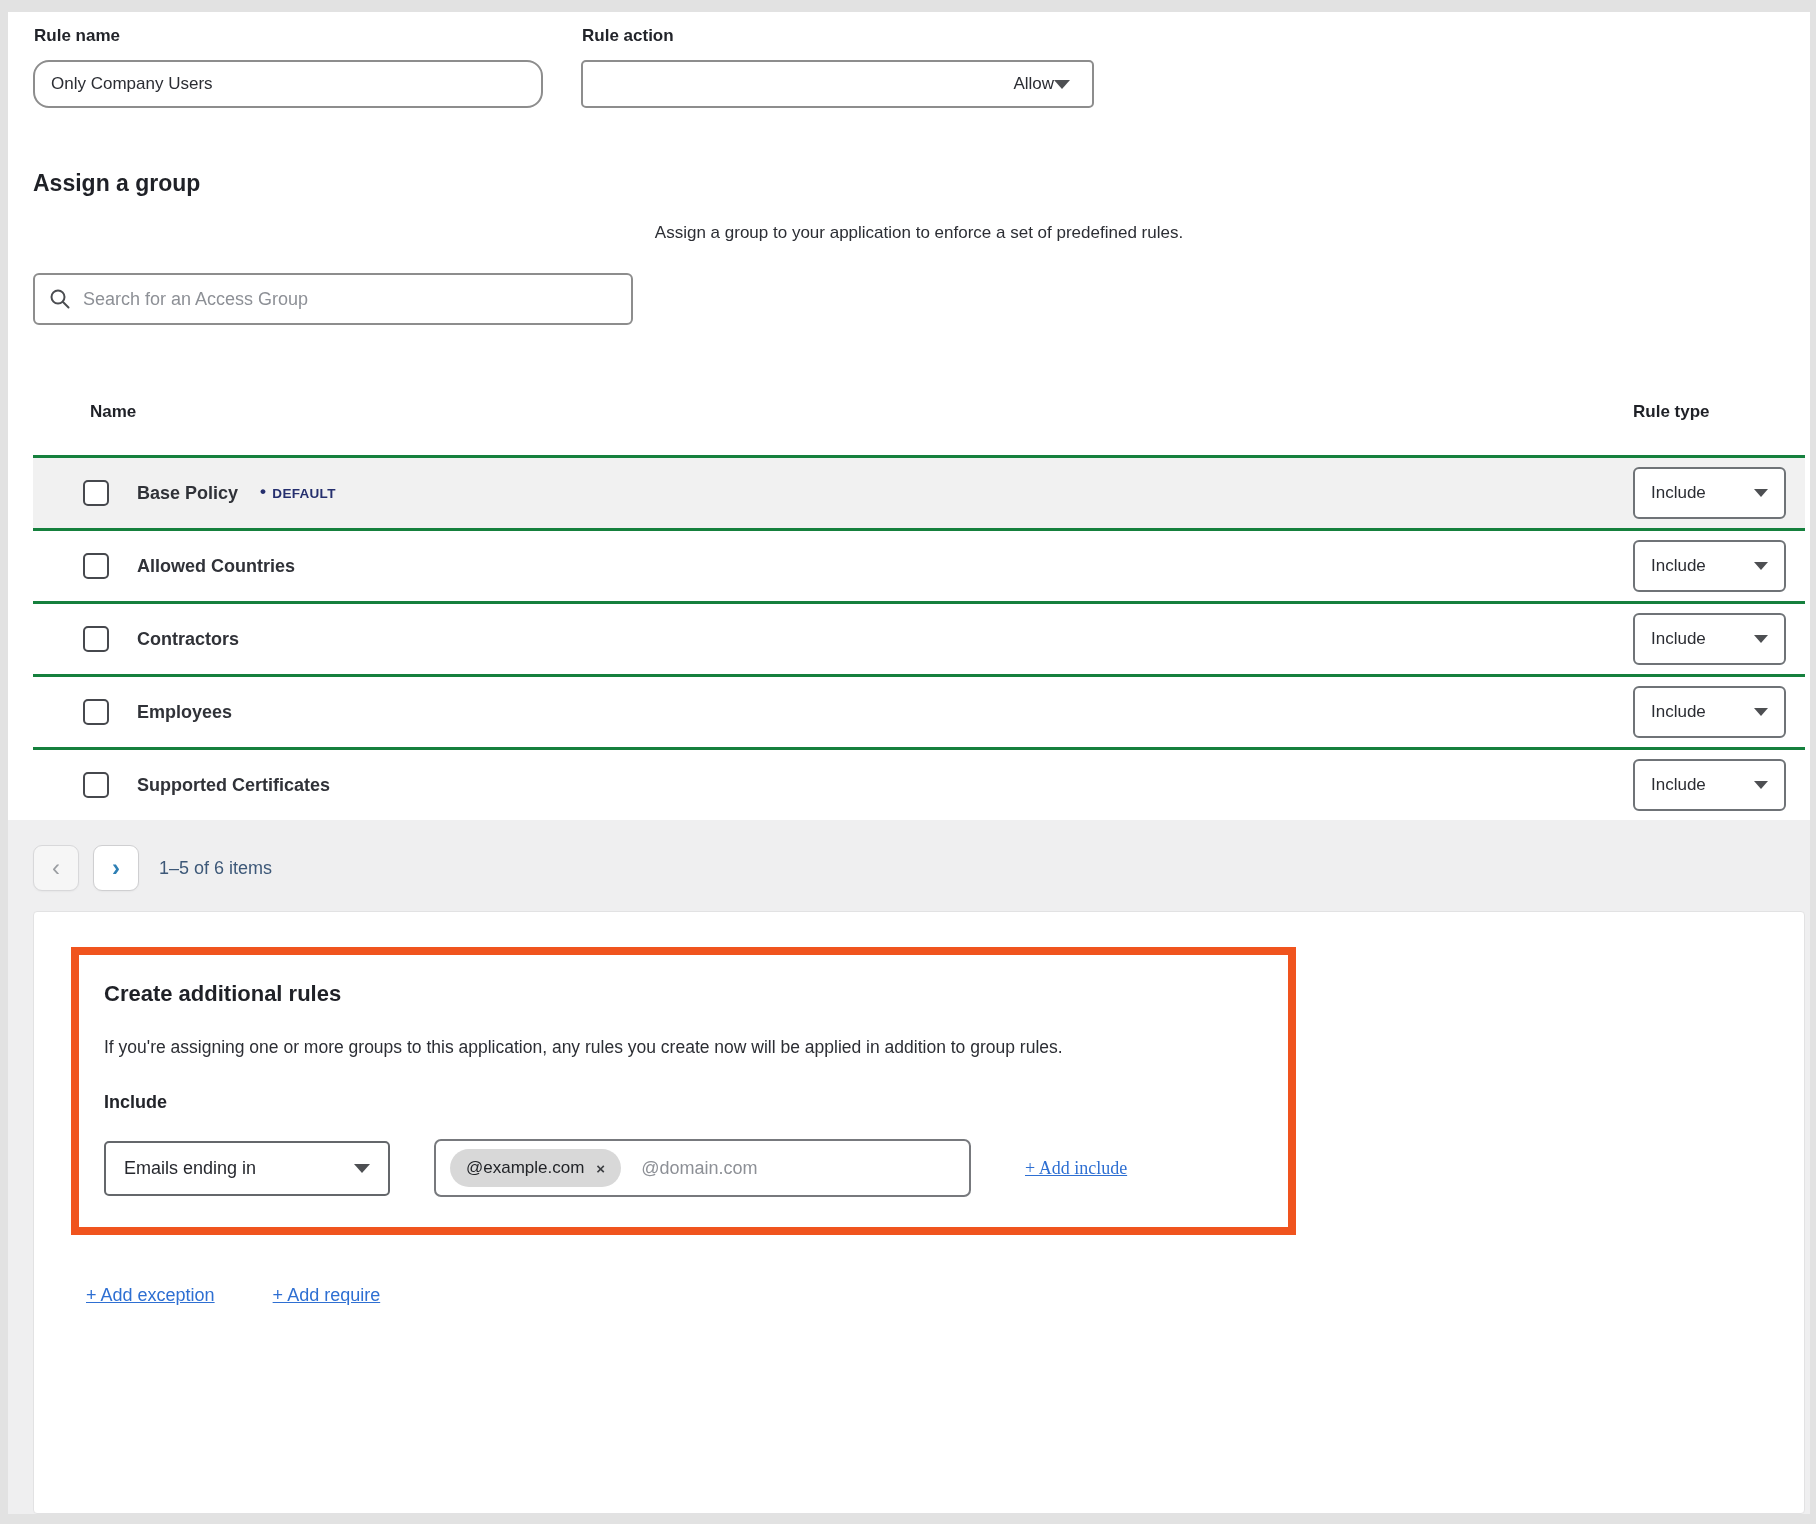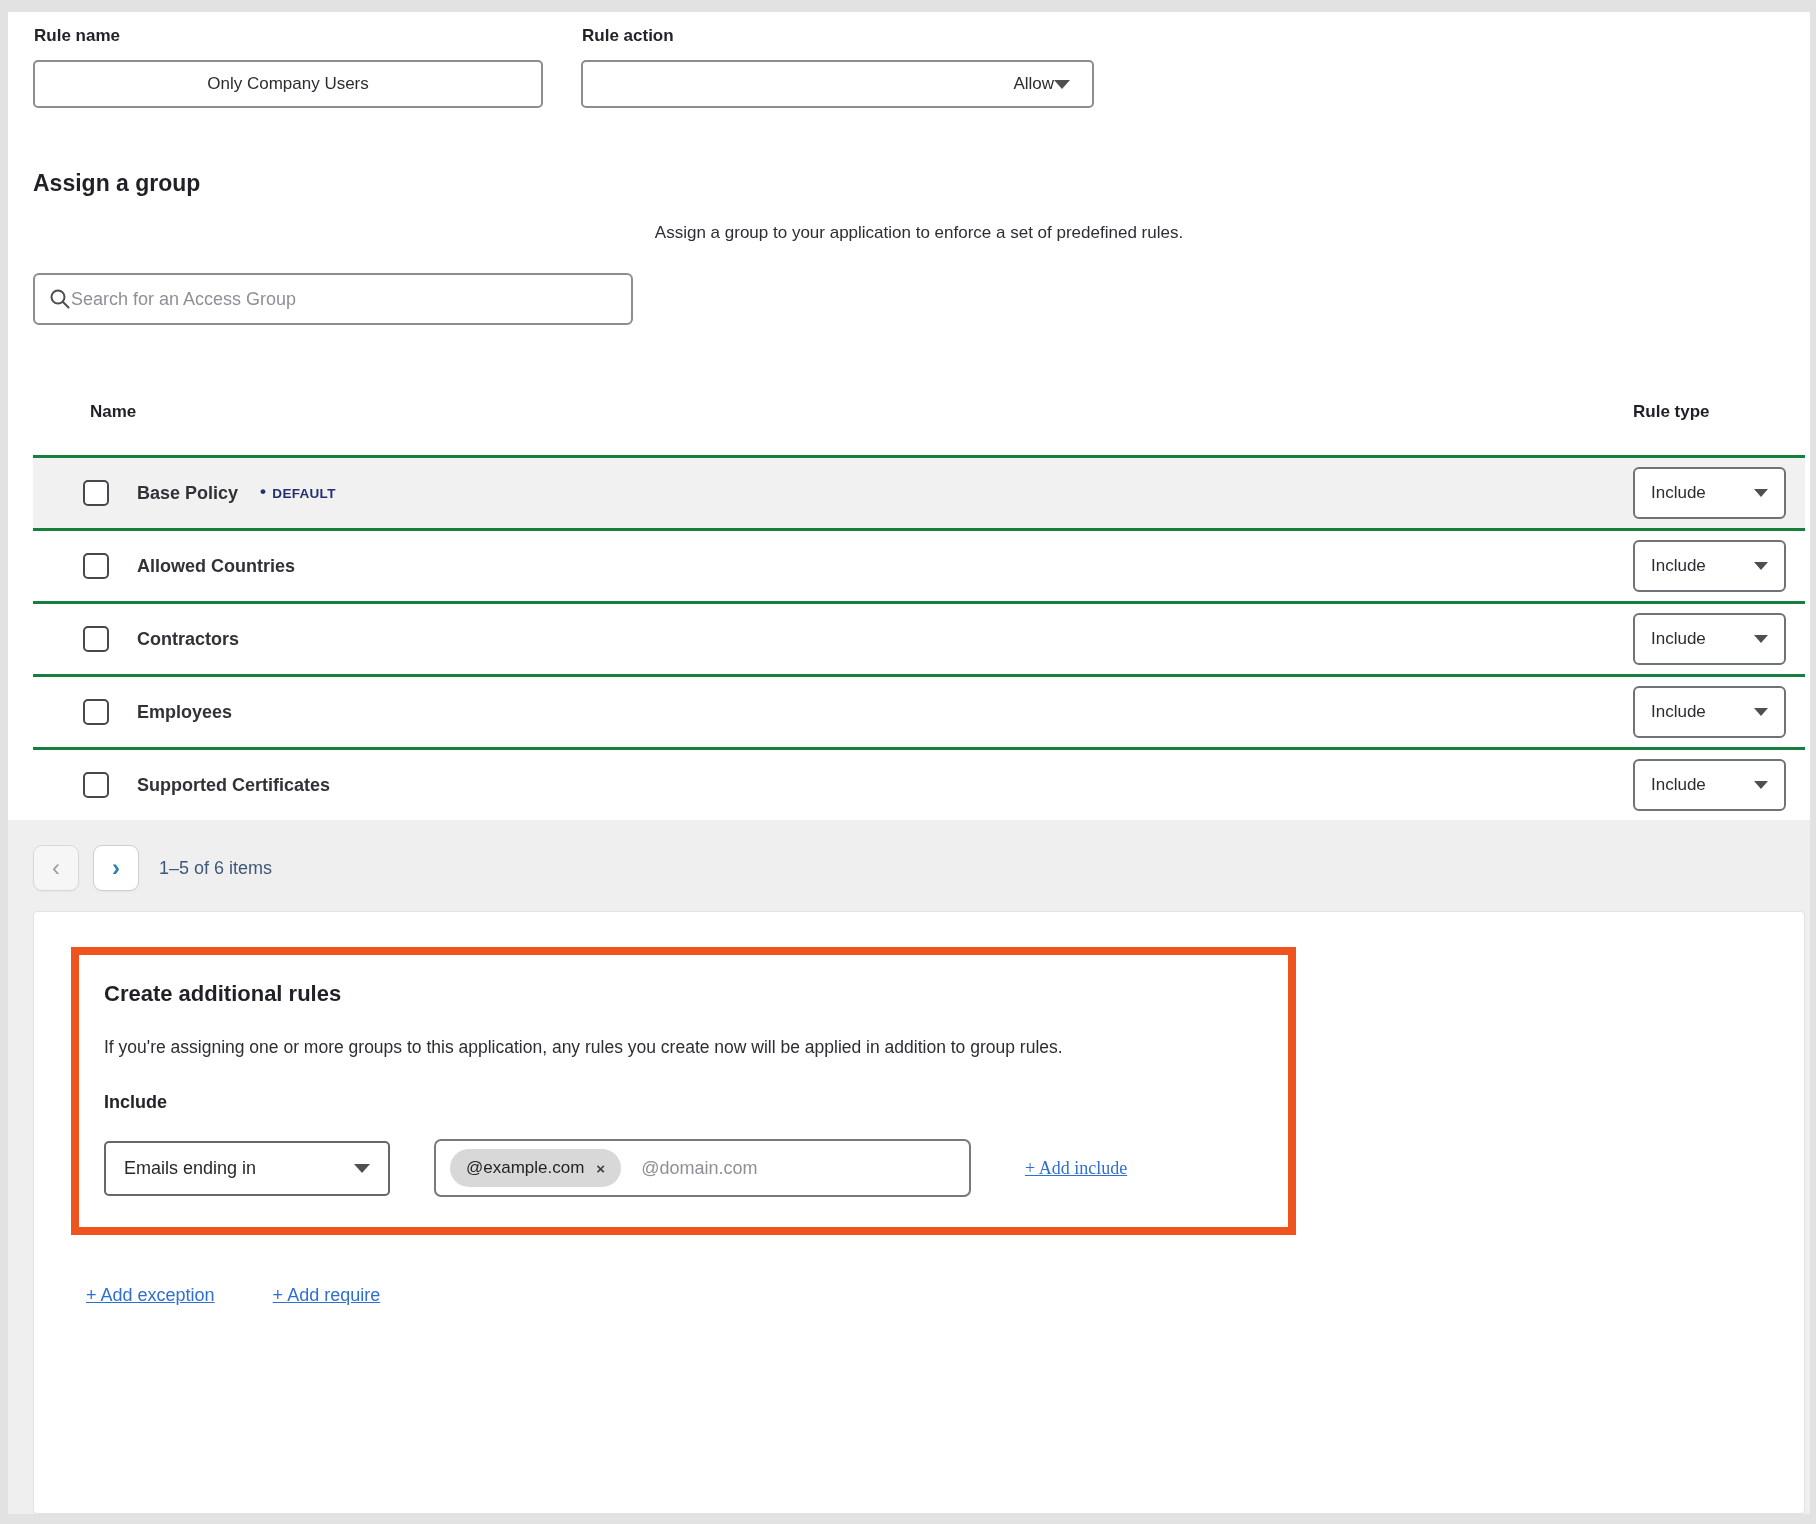--- a/index.html
+++ b/index.html
@@ -18,23 +18,23 @@
   }
 
   .content-top { padding: 8px 5px 0 25px; background:#fff; }
 
   
   .form-row { display: flex; gap: 38px; }
   .field { display: flex; flex-direction: column; }
   .field-label { font-size: 17px; font-weight: bold; color:#22242a; margin: 6px 0 14px 1px; }
   .text-input {
     width: 510px; height: 48px;
-    border: 2px solid #8d8d8d; border-radius: 5px;
+    border: 2px solid #8d8d8d; border-radius: 16px;
     font-family: inherit; font-size: 17px; color:#2b2d33;
-    padding: 0 16px; background:#fff; outline: none; text-align: center;
+    padding: 0 16px; background:#fff; outline: none;
   }
   .select-box {
     width: 513px; height: 48px;
     border: 2px solid #8d8d8d; border-radius: 5px;
     display: flex; align-items: center; justify-content: flex-end;
     padding: 0 22px 0 16px; font-size: 17px; color:#2b2d33;
     background:#fff; cursor: pointer;
   }
   .caret {
     width: 0; height: 0;
@@ -43,21 +43,21 @@
     border-top: 9px solid #4d4f52;
   }
 
   
   .section-title { font-size: 23px; font-weight: bold; color:#1f2127; margin-top: 62px; }
   .section-desc { font-size: 17px; color:#2c2e34; margin-top: 26px; text-align: center; }
   .search-box {
     margin-top: 30px;
     width: 600px; height: 52px;
     border: 2px solid #8d8d8d; border-radius: 6px;
-    display: flex; align-items: center; 
+    display: flex; align-items: center; gap: 12px;
     padding: 0 14px; background:#fff;
   }
   .search-box input {
     border: none; outline: none; flex: 1;
     font-family: inherit; font-size: 18px; color:#2b2d33;
   }
   .search-box input::placeholder { color:#8d9096; }
 
   
   .group-table { margin-top: 44px; width: 1772px; }

